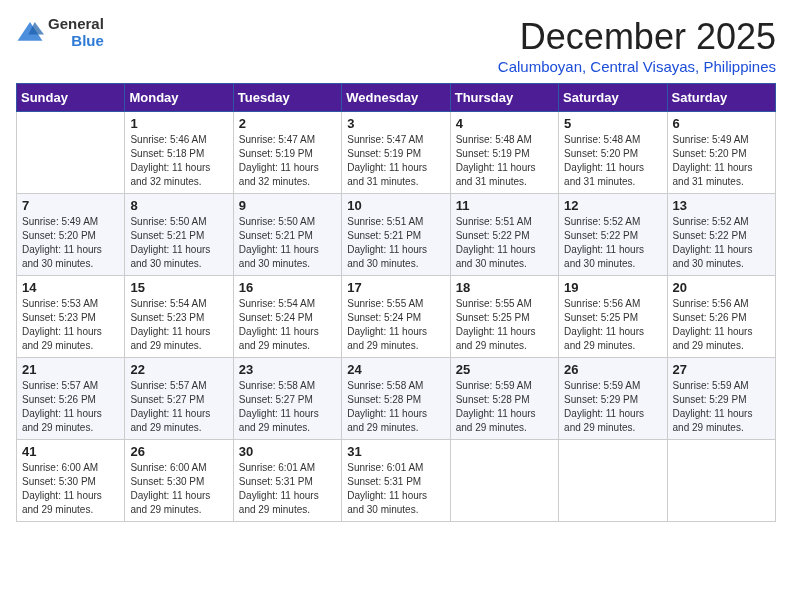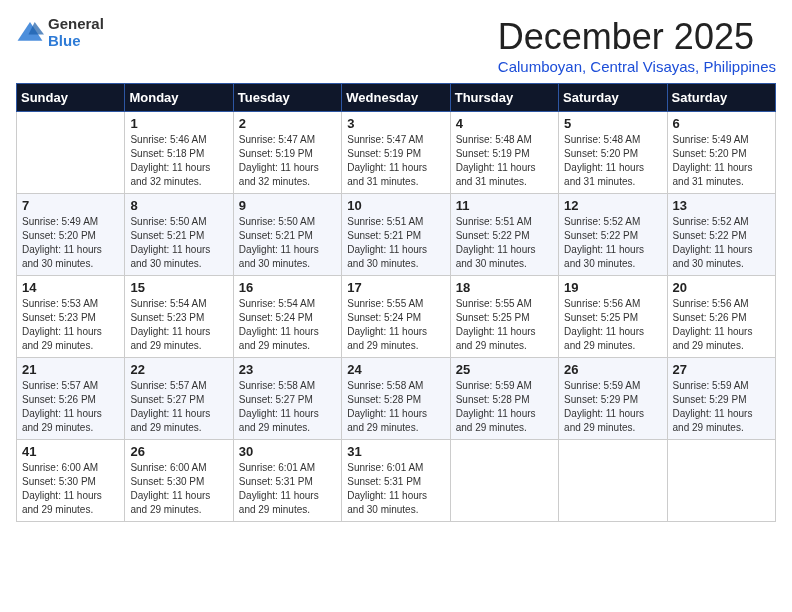--- a/index.html
+++ b/index.html
@@ -13,20 +13,21 @@
     .header-area {
       display: flex;
       justify-content: space-between;
       align-items: flex-start;
       margin-bottom: 8px;
     }
     .logo {
       display: flex;
       align-items: center;
       gap: 4px;
+      text-align: right;
     }
     .logo-text {
       display: flex;
       flex-direction: column;
       line-height: 1.1;
     }
     .logo-general {
       font-size: 15px;
       font-weight: bold;
       color: #333;
@@ -34,20 +35,21 @@
     .logo-blue {
       font-size: 15px;
       font-weight: bold;
       color: #2e7bd6;
     }
     .logo-icon {
       width: 28px;
       height: 28px;
     }
     .title-area {
+      text-align: right;
       margin-left: 12px;
     }
     .month-title {
       font-size: 36px;
       font-weight: normal;
       color: #222;
     }
     .location-subtitle {
       font-size: 15px;
       color: #1d4ed8;
@@ -90,21 +92,21 @@
       color: #333;
       line-height: 1.4;
     }
     tr:nth-child(even) td {
       background-color: #f4f6fc;
     }
     tr:nth-child(odd) td {
       background-color: #ffffff;
     }
     tr:first-child th {
-      background-color: #0f172a;
+      background-color: #4c1d95;
     }
   </style>
 </head>
 <body>
 
 <div class="header-area">
   <div class="logo">
     <svg class="logo-icon" viewBox="0 0 36 36" xmlns="http://www.w3.org/2000/svg">
       <rect width="36" height="36" fill="white"></rect>
       <polygon points="18,4 34,28 2,28" fill="#2e7bd6" opacity="0.85"></polygon>

